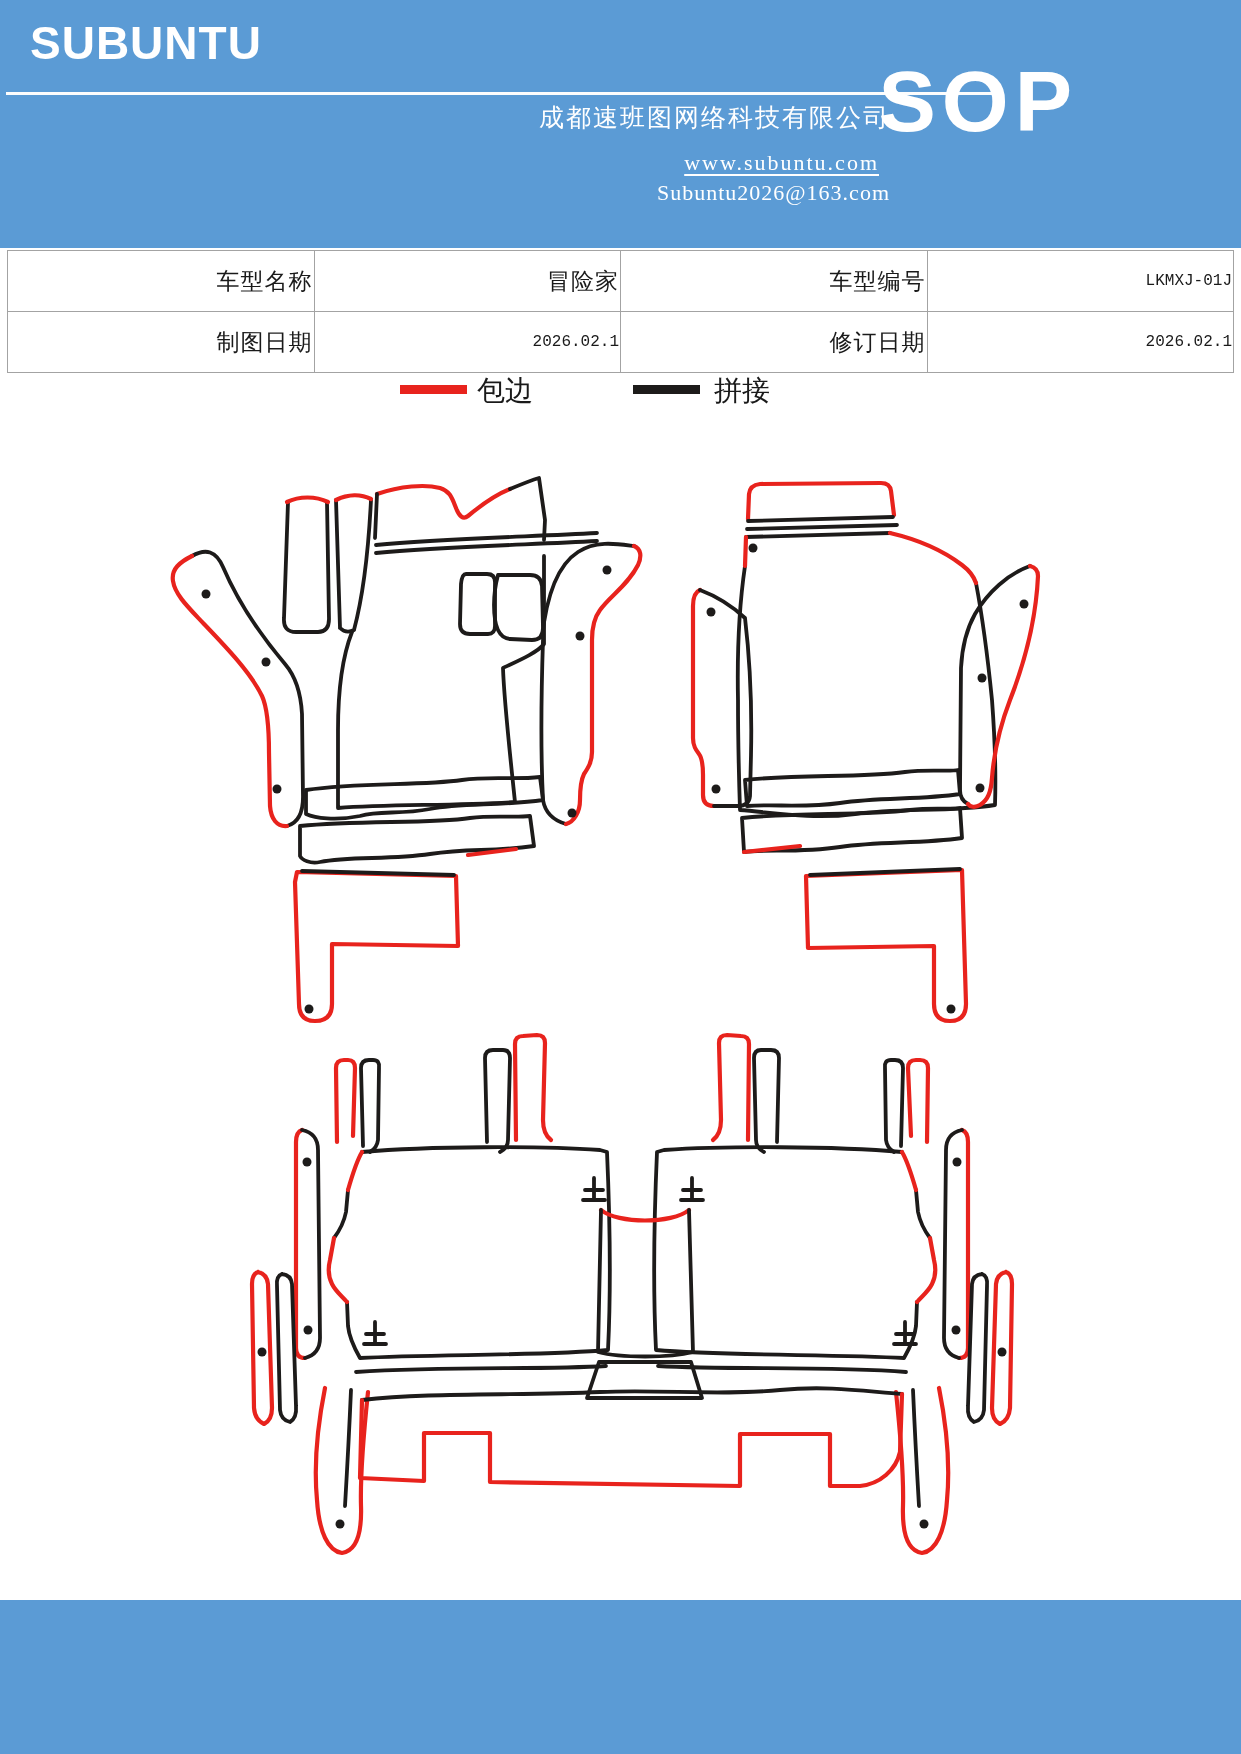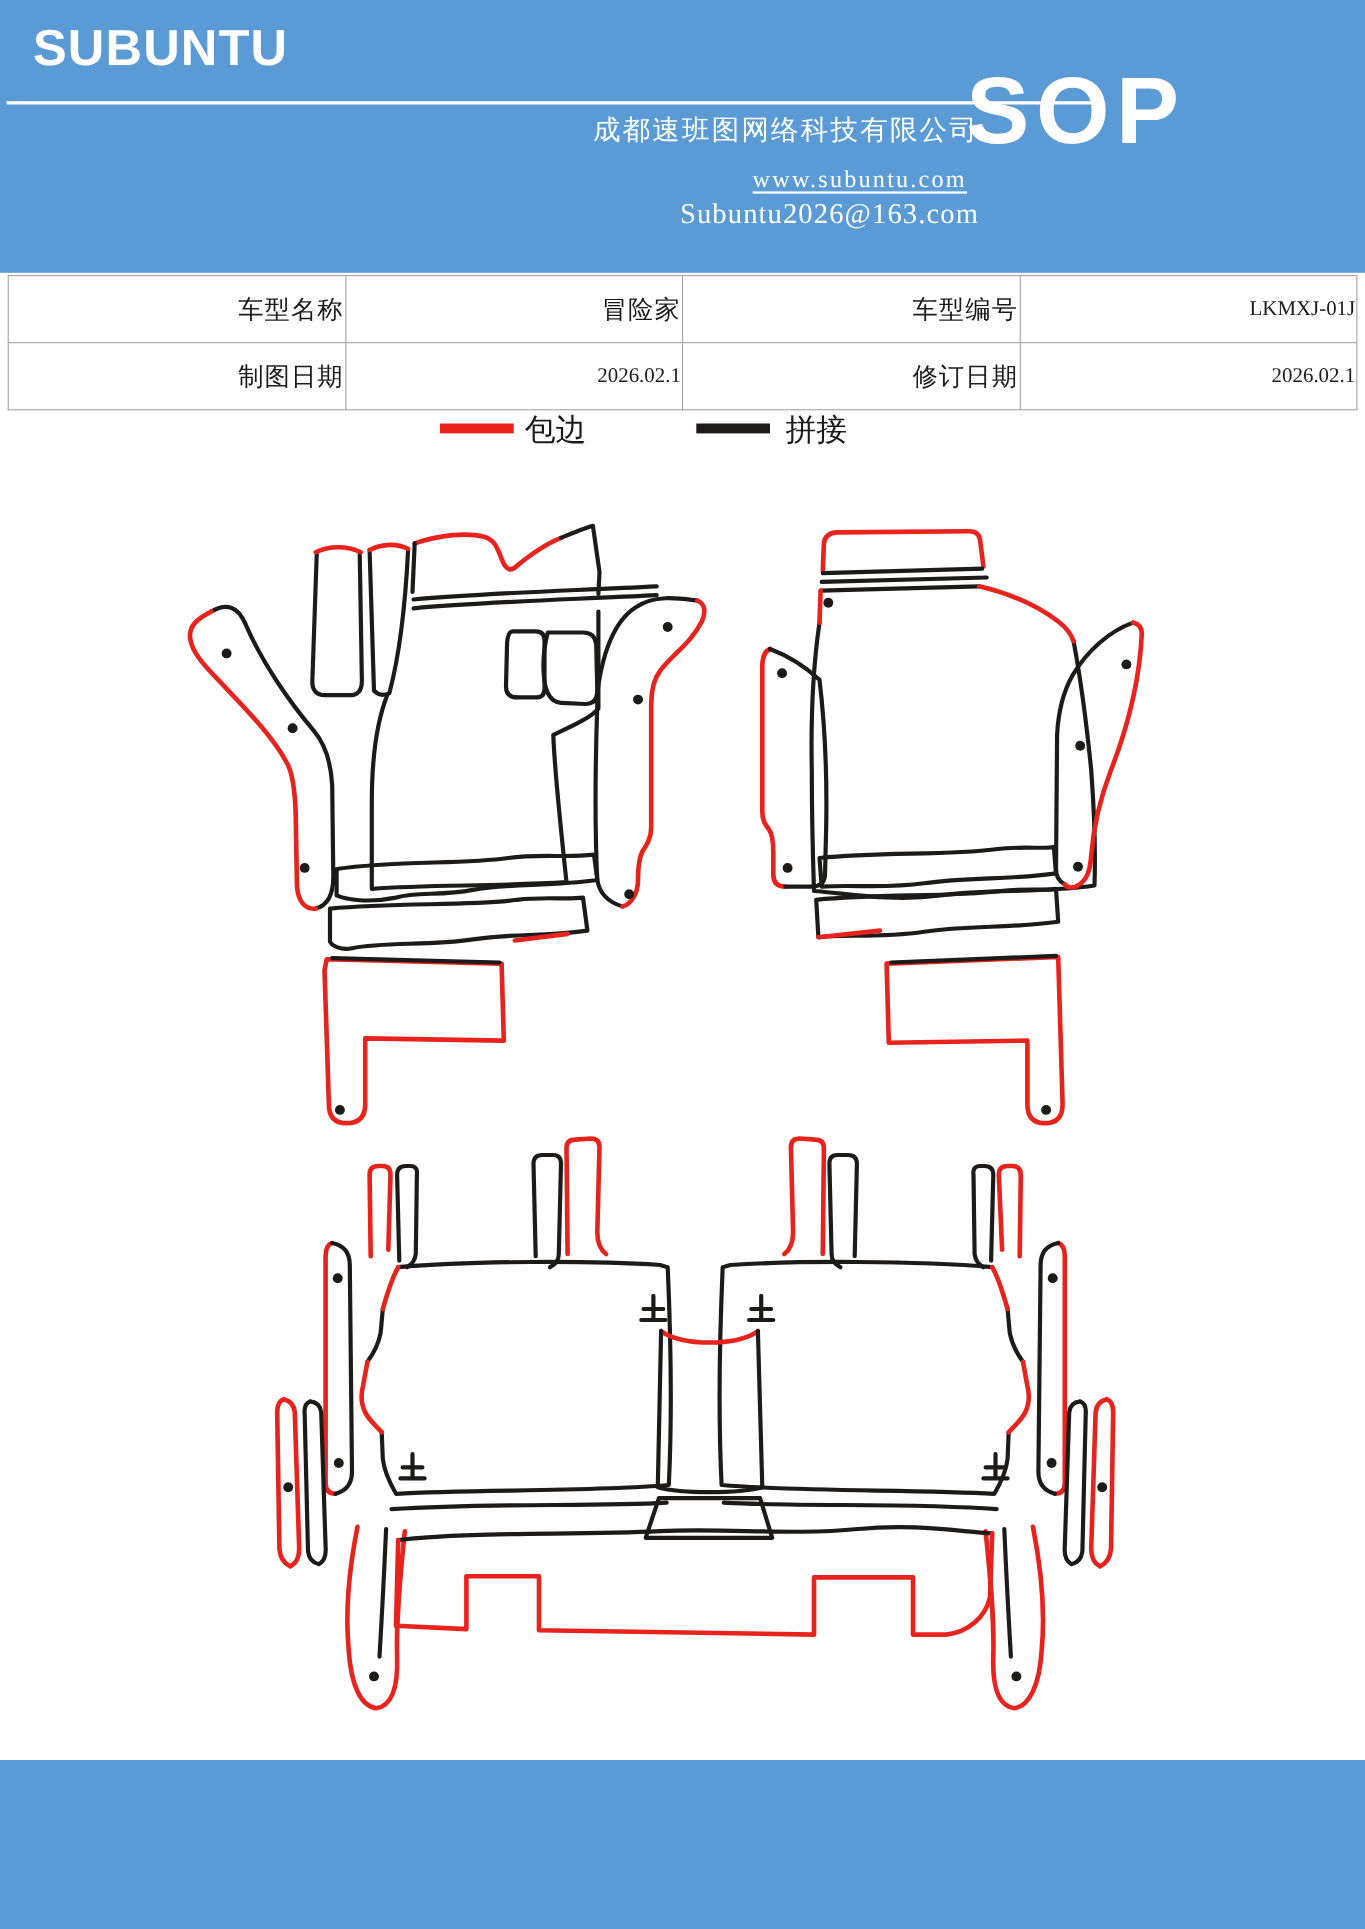--- a/index.html
+++ b/index.html
@@ -10,31 +10,31 @@
   .logo{position:absolute;left:30px;top:16px;color:#fff;font-size:46px;font-weight:800;
         letter-spacing:1px;font-family:"Liberation Sans",sans-serif;}
   .header-rule{position:absolute;left:6px;top:92px;width:987px;height:3px;background:#fdfdfd;}
   .doc-title{position:absolute;left:30px;top:140px;color:#fff;font-size:38px;font-weight:500;
         letter-spacing:2px;}
   .company-line{position:absolute;top:101px;right:351px;color:#fff;font-size:25px;
         font-family:"Liberation Serif","DejaVu Serif",serif;letter-spacing:2px;}
   .site-line{position:absolute;top:150px;right:362px;color:#fff;font-size:22px;
         font-family:"Liberation Serif","DejaVu Serif",serif;letter-spacing:2px;
         text-decoration:underline;text-underline-offset:4px;}
-  .mail-line{position:absolute;top:180px;right:351px;color:#fff;font-size:26px;
+  .mail-line{position:absolute;top:180px;right:351px;color:#fff;font-size:22px;
         font-family:"Liberation Serif","DejaVu Serif",serif;letter-spacing:1px;}
   .sop{position:absolute;top:52px;right:163px;color:#fff;font-size:86px;font-weight:700;
         letter-spacing:6px;}
   
   .info-table{position:absolute;left:7px;top:250px;width:1227px;height:116px;
         border-collapse:collapse;table-layout:fixed;}
   .info-table td{border:1.5px solid #a3a3a3;text-align:right;vertical-align:middle;
         color:#1a1a1a;height:58px;}
   .cell-zh{font-family:"Liberation Serif","DejaVu Serif",serif;font-size:23px;letter-spacing:1px;}
-  .cell-val{font-family:Liberation Serif, serif;font-size:19px;}
+  .cell-val{font-family:Liberation Mono, monospace;font-size:16px;}
   
   .legend{position:absolute;left:0;top:372px;width:1037px;height:42px;}
   .legend .swatch{position:absolute;height:9px;}
   .swatch-red{left:400px;top:13px;width:67px;background:#e8231d;}
   .swatch-black{left:633px;top:13px;width:67px;background:#1d1b1a;}
   .legend .lab{position:absolute;top:0;color:#1a1a1a;font-size:28px;
         font-family:"Liberation Serif","DejaVu Serif",serif;}
   .lab-red{left:477px;}
   .lab-black{left:714px;}
   

